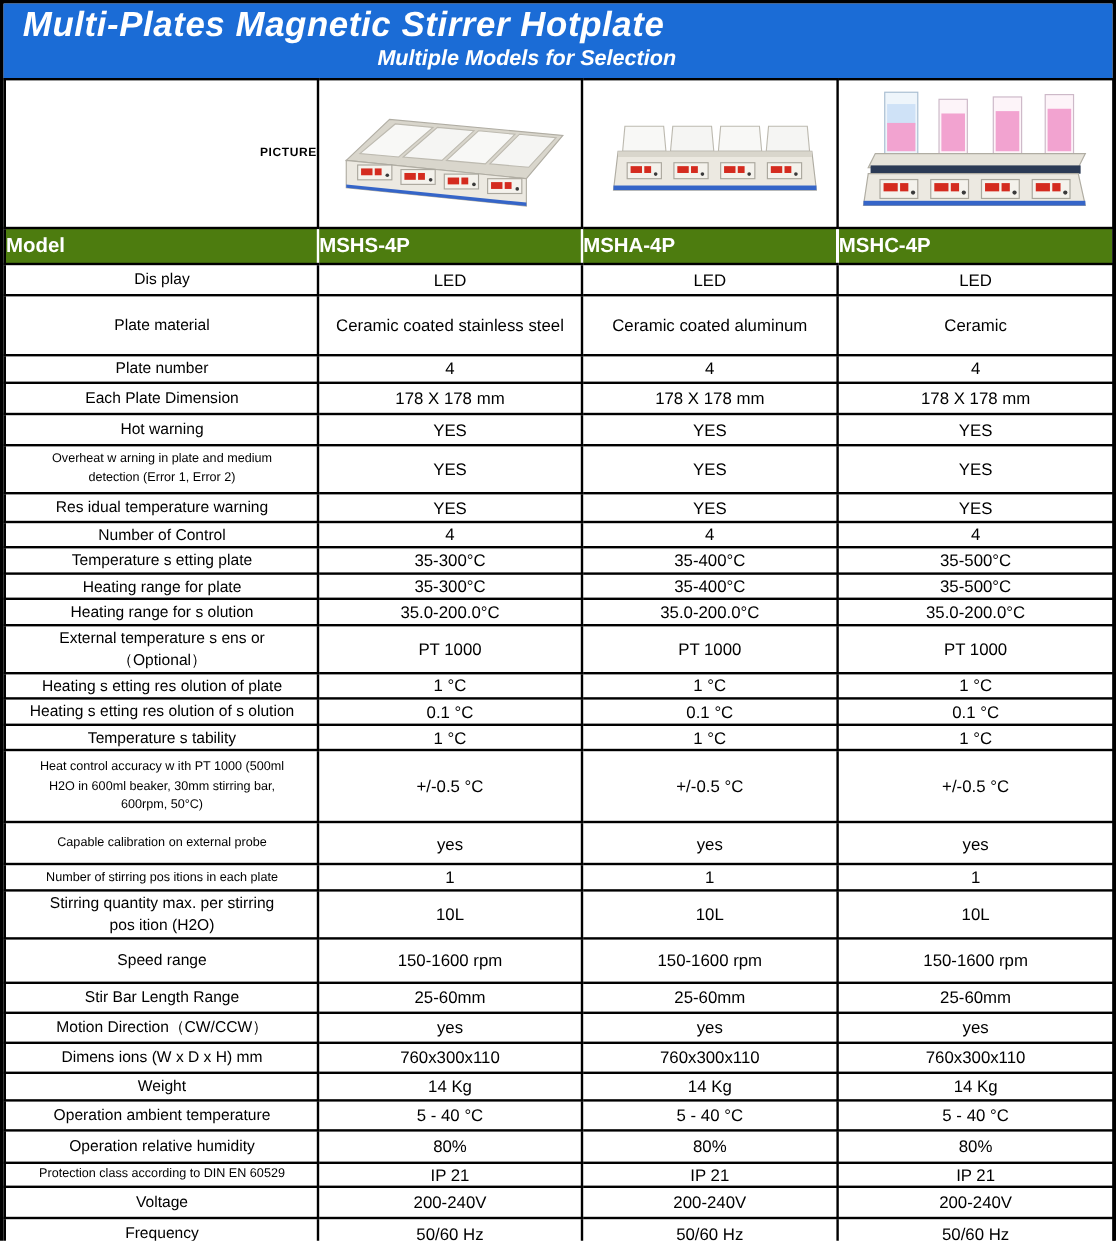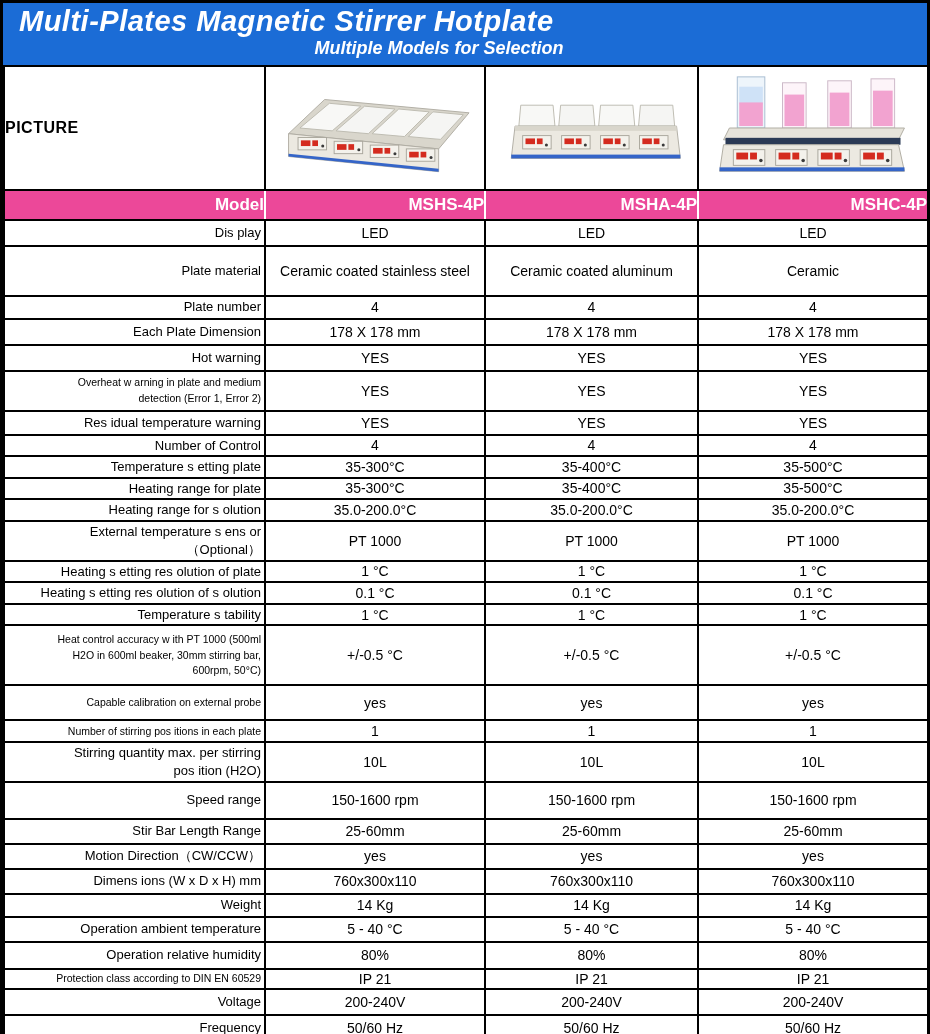--- a/index.html
+++ b/index.html
@@ -21,31 +21,31 @@
   .banner-subtitle {
     color: #fff; font-weight: bold; font-style: italic;
     font-size: 18px; text-align: center; padding-right: 52px;
     line-height: 1.15;
   }
 
   
   table.specs { width: 100%; border-collapse: collapse; table-layout: fixed; }
   table.specs td { border: 2px solid #000; vertical-align: middle; overflow: hidden; }
   td.label {
-    text-align: right; padding: 1px 3px 1px 4px; font-size: 13px;
+    text-align: center; padding: 1px 3px 1px 4px; font-size: 13px;
     white-space: pre-line; line-height: 1.35;
   }
   td.label.small { font-size: 10.5px; line-height: 1.5; }
   td.val { text-align: center; font-size: 14px; line-height: 1.15; padding: 1px 2px; }
-  td.picture-label { text-align: left; font-weight: bold; font-size: 16px; letter-spacing: 0.5px; }
+  td.picture-label { text-align: right; font-weight: bold; font-size: 10px; letter-spacing: 0.5px; }
   td.pic-cell { text-align: center; background: #fff; padding: 2px; }
   td.pic-cell svg { display: block; margin: 0 auto; }
   tr.model-row td {
-    background: #ec4899; color: #fff; font-weight: bold; font-size: 17px;
-    text-align: right; border-left: 2px solid #fff; border-right: 2px solid #fff;
+    background: #4d7c0f; color: #fff; font-weight: bold; font-size: 17px;
+    text-align: left; border-left: 2px solid #fff; border-right: 2px solid #fff;
   }
   tr.model-row td:first-child { border-left: 2px solid #000; }
   tr.model-row td:last-child { border-right: 2px solid #000; }
 </style>
 </head>
 <body>
 
 <div class="page">
 
   <div class="banner">

